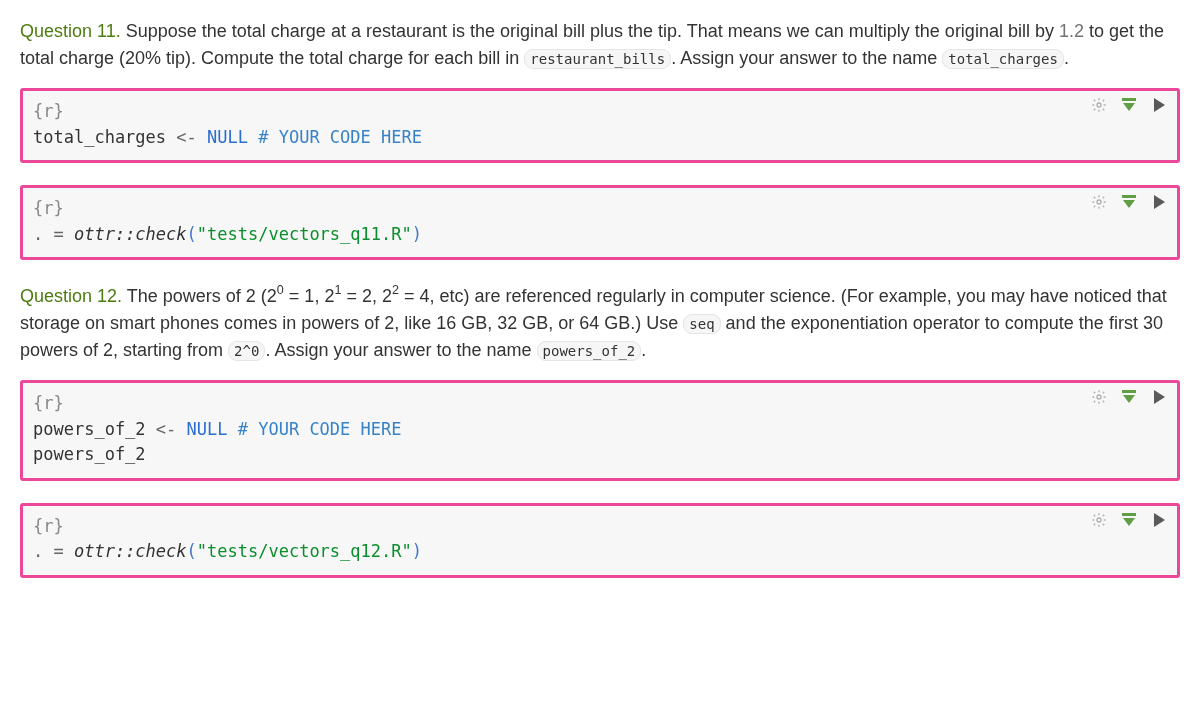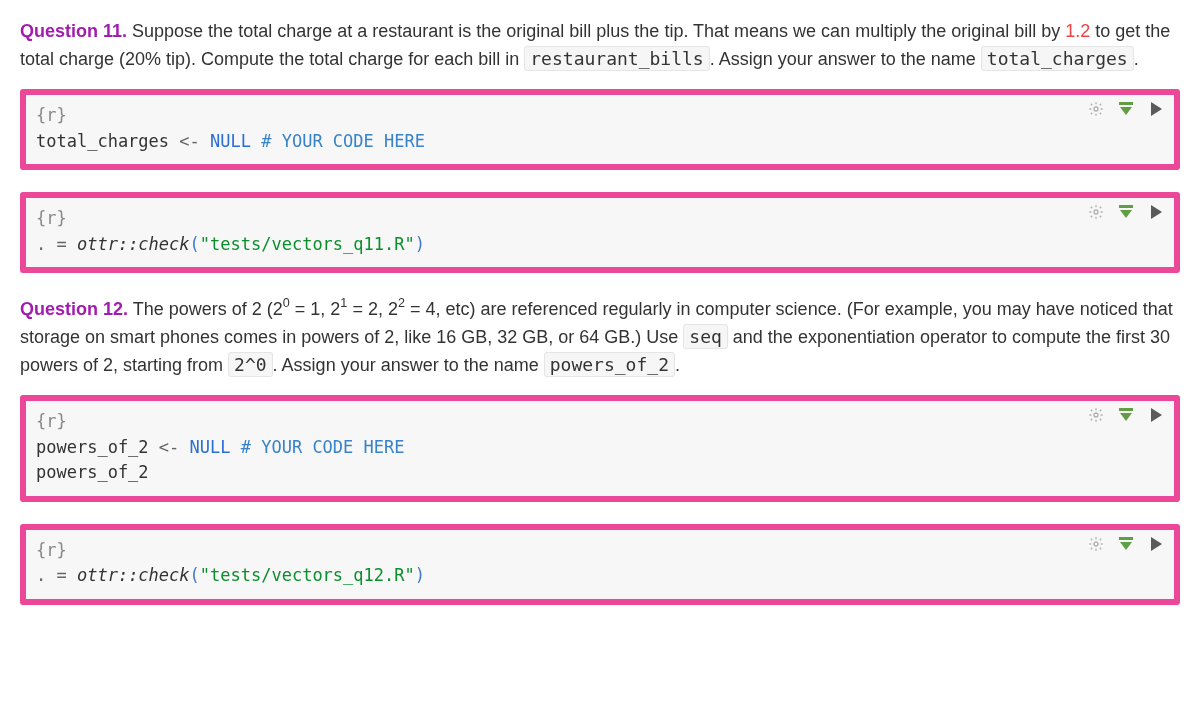--- a/index.html
+++ b/index.html
@@ -10,39 +10,39 @@
     line-height: 1.5;
     color: #333;
     background: #fff;
     width: 1200px;
     box-sizing: border-box;
   }
   .prose {
     margin-bottom: 16px;
   }
   .prose strong {
-    font-weight: 700;
-    color: #a21caf;
+    font-weight: 400;
+    color: #4d7c0f;
   }
   .prose .number-literal {
-    color: #ef4444;
+    color: #737373;
     font-family: inherit;
   }
   code.inline {
     font-family: "Lucida Console", Consolas, monospace;
-    font-size: 18px;
+    font-size: 14px;
     background: #f6f6f6;
     border: 1px solid #e5e5e5;
-    border-radius: 3px;
+    border-radius: 9px;
     padding: 1px 5px;
     color: #333;
   }
   .cell {
     background: #f7f7f7;
-    border: 6px solid #ec4899;
+    border: 3px solid #ec4899;
     border-radius: 3px;
     margin-bottom: 22px;
     position: relative;
     padding: 8px 10px 10px 10px;
   }
   .cell pre {
     margin: 0;
     font-family: "Lucida Console", Consolas, monospace;
     font-size: 17px;
     line-height: 1.5;

